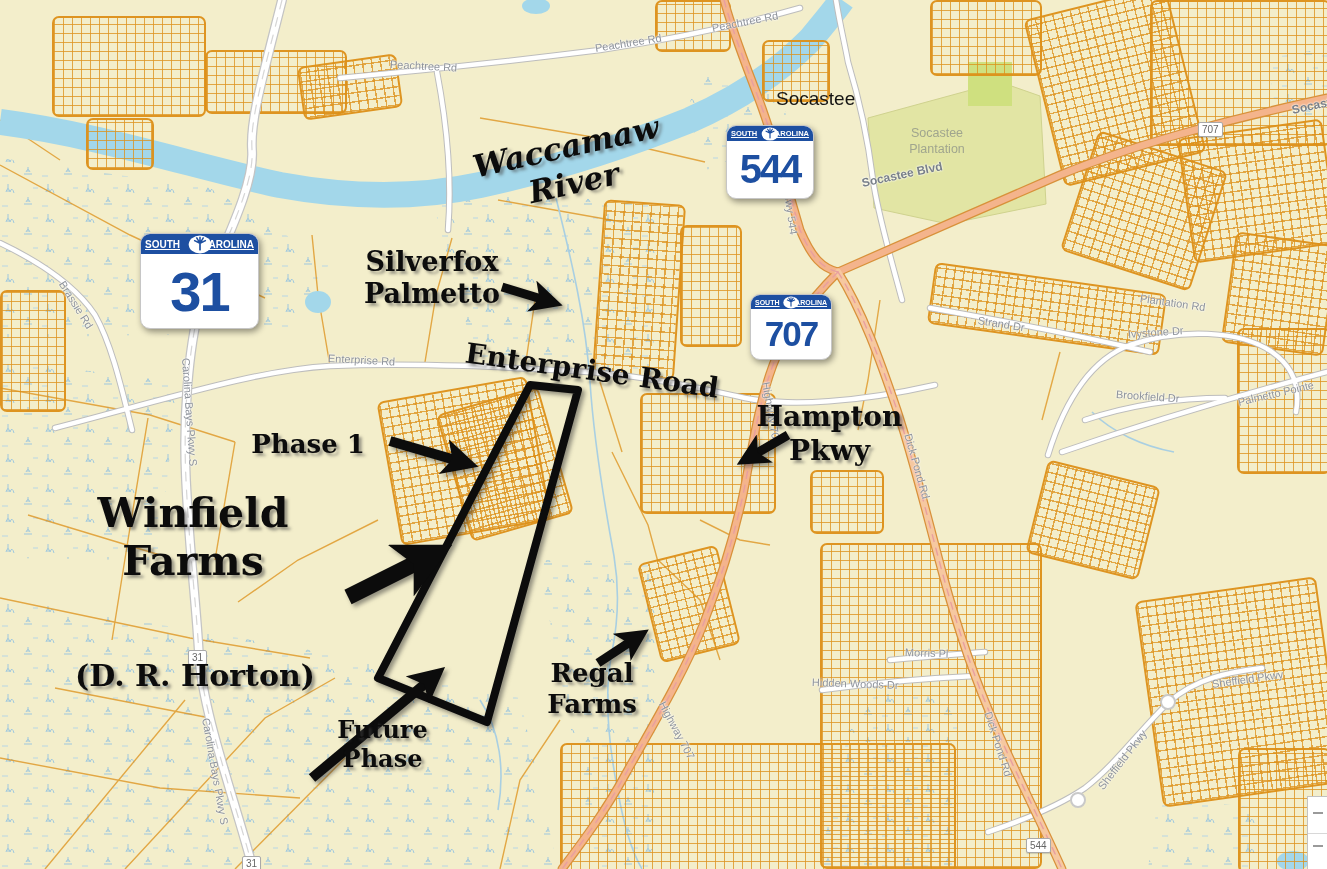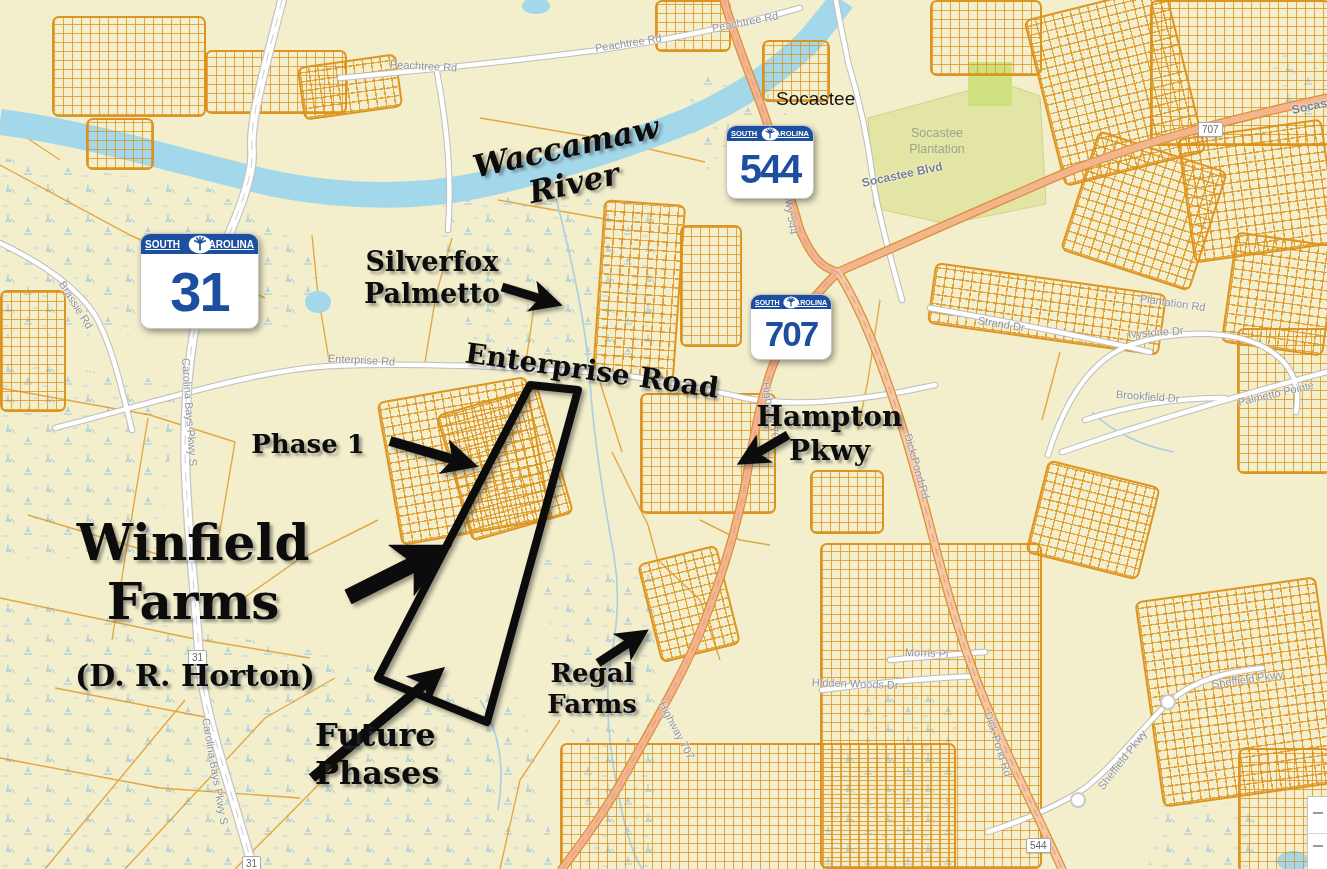--- a/index.html
+++ b/index.html
@@ -291,28 +291,28 @@
 
   <div class="annot italic" style="left:425px;top:128px;width:290px;font-size:31px;transform:rotate(-12.5deg)">Waccamaw River</div>
   <div class="annot" style="left:362px;top:246px;width:140px;font-size:27px">
     <div>Silverfox</div>
     <div>Palmetto</div>
   </div>
   <div class="annot" style="left:462px;top:354px;width:260px;font-size:28px;transform:rotate(8deg)">Enterprise Road</div>
   <div class="annot" style="left:238px;top:429px;width:140px;font-size:26px">
     <div>Phase 1</div>
   </div>
-  <div class="annot" style="left:28px;top:513px;width:330px;font-size:50px;line-height:1.18">
+  <div class="annot" style="left:28px;top:489px;width:330px;font-size:41px;line-height:1.18">
     <div>Winfield</div>
     <div>Farms</div>
   </div>
   <div class="annot" style="left:25px;top:658px;width:340px;font-size:30px">(D. R. Horton)</div>
-  <div class="annot" style="left:315px;top:716px;width:115px;font-size:32px">
+  <div class="annot" style="left:325px;top:716px;width:115px;font-size:24px">
     <div>Future</div>
-    <div>Phases</div>
+    <div>Phase</div>
   </div>
   <div class="annot" style="left:538px;top:658px;width:108px;font-size:26px">
     <div>Regal</div>
     <div>Farms</div>
   </div>
   <div class="annot" style="left:752px;top:400px;width:155px;font-size:28px">
     <div>Hampton</div>
     <div>Pkwy</div>
   </div>
 

